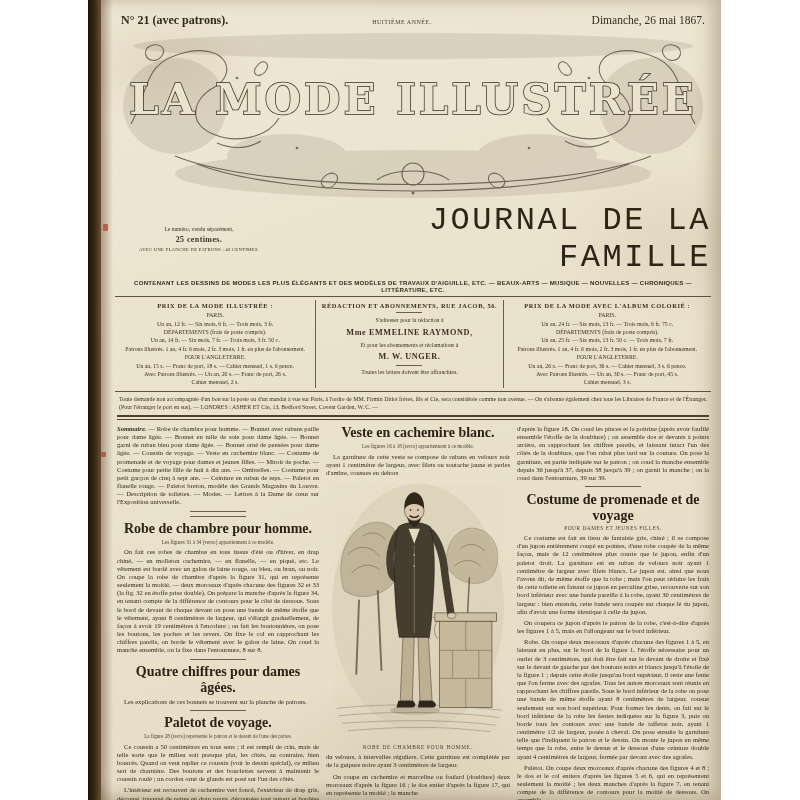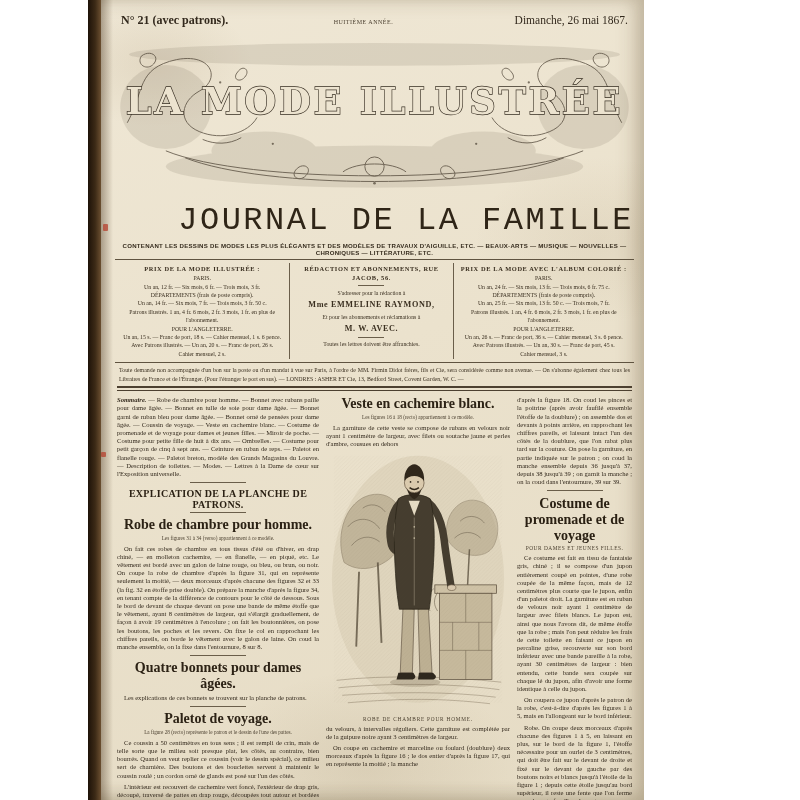--- a/index.html
+++ b/index.html
@@ -1,19 +1,19 @@
 <!DOCTYPE html>
 <html><head>
 <meta charset="utf-8">
 <style>
   html,body{margin:0;padding:0;background:#ffffff;}
   #stage{position:relative;width:800px;height:800px;background:#ffffff;overflow:hidden;
          font-family:"Liberation Serif", serif;color:#33291d;}
   
-  .page{position:absolute;left:88px;top:0;width:556px;height:800px;overflow:hidden;
+  .page{position:absolute;left:88px;top:0;width:633px;height:800px;overflow:hidden;
         background:linear-gradient(160deg,#efe7d5 0%,#ebe2cd 45%,#e5dbc4 100%);
         box-shadow:inset -10px 0 18px rgba(90,70,40,.25), inset 0 -6px 14px rgba(90,70,40,.12);}
   .page::before{content:"";position:absolute;inset:0;pointer-events:none;
         background:
           radial-gradient(140px 90px at 12% 8%, rgba(120,90,45,.10), transparent 70%),
           radial-gradient(180px 120px at 92% 30%, rgba(120,90,45,.08), transparent 70%),
           radial-gradient(220px 140px at 50% 96%, rgba(110,85,45,.10), transparent 70%);}
   .spine{position:absolute;left:0;top:0;bottom:0;width:13px;
         background:linear-gradient(90deg,#1d1208,#3c2a16 55%,#6b4f30);}
   .fold{position:absolute;left:13px;top:0;bottom:0;width:12px;
@@ -125,20 +125,25 @@
               <circle cx="412" cy="120" r="1.3"></circle>
             <circle cx="120" cy="50" r="1.3"></circle>
               <circle cx="472" cy="50" r="1.3"></circle>
             <circle cx="296" cy="165" r="1.5"></circle>
           </g>
           <text x="296" y="86" text-anchor="middle" font-family="DejaVu Serif, serif" font-weight="bold" font-size="42" letter-spacing="3" fill="#ece3cf" stroke="#352c20" stroke-width="1.5" paint-order="stroke">LA MODE ILLUSTRÉE</text>
         </svg>
       </div>
 
       <div class="banner">
+        <div class="pnote">
+          <div>Le numéro, vendu séparément,</div>
+          <div class="big">25 centimes.</div>
+          <div class="caps">AVEC UNE PLANCHE DE PATRONS : 40 CENTIMES.</div>
+        </div>
         <div class="jtitle">JOURNAL DE LA FAMILLE</div>
       </div>
       <div class="capsline">CONTENANT LES DESSINS DE MODES LES PLUS ÉLÉGANTS ET DES MODÈLES DE TRAVAUX D'AIGUILLE, ETC. — BEAUX-ARTS — MUSIQUE — NOUVELLES — CHRONIQUES — LITTÉRATURE, ETC.</div>
 
       <div class="pricing">
         <div class="pcol pcol-l">
           <div class="ptitle">PRIX DE LA MODE ILLUSTRÉE :</div>
           <div>PARIS.</div>
           <div>Un an, 12 fr. — Six mois, 6 fr. — Trois mois, 3 fr.</div>
           <div>DÉPARTEMENTS (frais de poste compris).</div>
@@ -148,21 +153,21 @@
           <div>Un an, 15 s. — Franc de port, 18 s. — Cahier mensuel, 1 s. 6 pence.</div>
           <div>Avec Patrons illustrés. — Un an, 20 s. — Franc de port, 26 s.</div>
           <div>Cahier mensuel, 2 s.</div>
         </div>
         <div class="pcol pcol-c">
           <div class="ptitle">RÉDACTION ET ABONNEMENTS, RUE JACOB, 56.</div>
           <div class="mini-rule"></div>
           <div class="pl0">S'adresser pour la rédaction à</div>
           <div class="name">Mme EMMELINE RAYMOND,</div>
           <div>Et pour les abonnements et réclamations à</div>
-          <div class="name">M. W. AVEC.</div>
+          <div class="name">M. W. UNGER.</div>
           <div class="mini-rule"></div>
           <div>Toutes les lettres doivent être affranchies.</div>
         </div>
         <div class="pcol pcol-r">
           <div class="ptitle">PRIX DE LA MODE AVEC L'ALBUM COLORIÉ :</div>
           <div>PARIS.</div>
           <div>Un an, 24 fr. — Six mois, 13 fr. — Trois mois, 6 fr. 75 c.</div>
           <div>DÉPARTEMENTS (frais de poste compris).</div>
           <div>Un an, 25 fr. — Six mois, 13 fr. 50 c. — Trois mois, 7 fr.</div>
           <div>Patrons illustrés. 1 an, 4 fr. 6 mois, 2 fr. 3 mois, 1 fr. en plus de l'abonnement.</div>
@@ -174,27 +179,26 @@
       </div>
 
       <div class="notice">Toute demande non accompagnée d'un bon sur la poste ou d'un mandat à vue sur Paris, à l'ordre de MM. Firmin Didot frères, fils et Cie, sera considérée comme non avenue. — On s'abonne également chez tous les Libraires de France et de l'Étranger. (Pour l'étranger le port en sus). — LONDRES : ASHER ET Cie, 13, Bedford Street, Covent Garden, W. C. —</div>
       <div class="dbl-rule"></div>
 
       <div class="bodycols">
 
         <div class="col col-l">
           <p class="para" style="text-indent:0;"><span class="lead">Sommaire.</span><span> — Robe de chambre pour homme. — Bonnet avec rubans paille pour dame âgée. — Bonnet en tulle de soie pour dame âgée. — Bonnet garni de ruban bleu pour dame âgée. — Bonnet orné de pensées pour dame âgée. — Coussin de voyage. — Veste en cachemire blanc. — Costume de promenade et de voyage pour dames et jeunes filles. — Miroir de poche. — Costume pour petite fille de huit à dix ans. — Ombrelles. — Costume pour petit garçon de cinq à sept ans. — Ceinture en ruban de reps. — Paletot en flanelle rouge. — Paletot breton, modèle des Grands Magasins du Louvre. — Description de toilettes. — Modes. — Lettres à la Dame de cœur sur l'Exposition universelle.</span></p>
           <div class="divider"></div>
-          <div class="sec-head">EXPLICATION DE LA PLANCHE DE PATRONS.</div>
           <div class="divider" style="margin:2px auto;"></div>
           <div class="art-head">Robe de chambre pour homme.</div>
           <div class="fig-note">Les figures 31 à 34 (verso) appartiennent à ce modèle.</div>
           <p class="para">On fait ces robes de chambre en tous tissus d'été ou d'hiver, en drap chiné, — en molleton cachemire, — en flanelle, — en piqué, etc. Le vêtement est bordé avec un galon de laine rouge, ou bleu, ou brun, ou noir. On coupe la robe de chambre d'après la figure 31, qui en représente seulement la moitié, — deux morceaux d'après chacune des figures 32 et 33 (la fig. 32 en étoffe prise double). On prépare la manche d'après la figure 34, en tenant compte de la différence de contours pour le côté de dessous. Sous le bord de devant de chaque devant on pose une bande de même étoffe que le vêtement, ayant 8 centimètres de largeur, qui s'élargit graduellement, de façon à avoir 19 centimètres à l'encolure ; on fait les boutonnières, on pose les boutons, les poches et les revers. On fixe le col en rapprochant les chiffres pareils, on borde le vêtement avec le galon de laine. On coud la manche ensemble, on la fixe dans l'entournure, 8 sur 8.</p>
           <div class="divider"></div>
-          <div class="art-head">Quatre bonnets pour dames âgées.</div>
+          <div class="art-head">Quatre chiffres pour dames âgées.</div>
           <p class="para">Les explications de ces bonnets se trouvent sur la planche de patrons.</p>
           <div class="divider"></div>
           <div class="art-head">Paletot de voyage.</div>
           <div class="fig-note">La figure 28 (recto) représente le patron et le dessin de l'une des pattes.</div>
           <p class="para">Ce coussin a 50 centimètres en tous sens ; il est rempli de crin, mais de telle sorte que le milieu soit presque plat, les côtés, au contraire, bien bourrés. Quand on veut replier ce coussin (voir le dessin spécial), ce milieu sert de charnière. Des boutons et des bouclettes servent à maintenir le coussin roulé ; un cordon orné de glands est posé sur l'un des côtés.</p>
           <p class="para">L'intérieur est recouvert de cachemire vert foncé, l'extérieur de drap gris, découpé, traversé de pattes en drap rouge, découpées tout autour et bordées au point russe avec de la soie noire. La figure 28 représente l'une de ces pattes.</p>
         </div>
 
         <div class="col col-c">
           <div class="art-head" style="margin-top:0;">Veste en cachemire blanc.</div>

